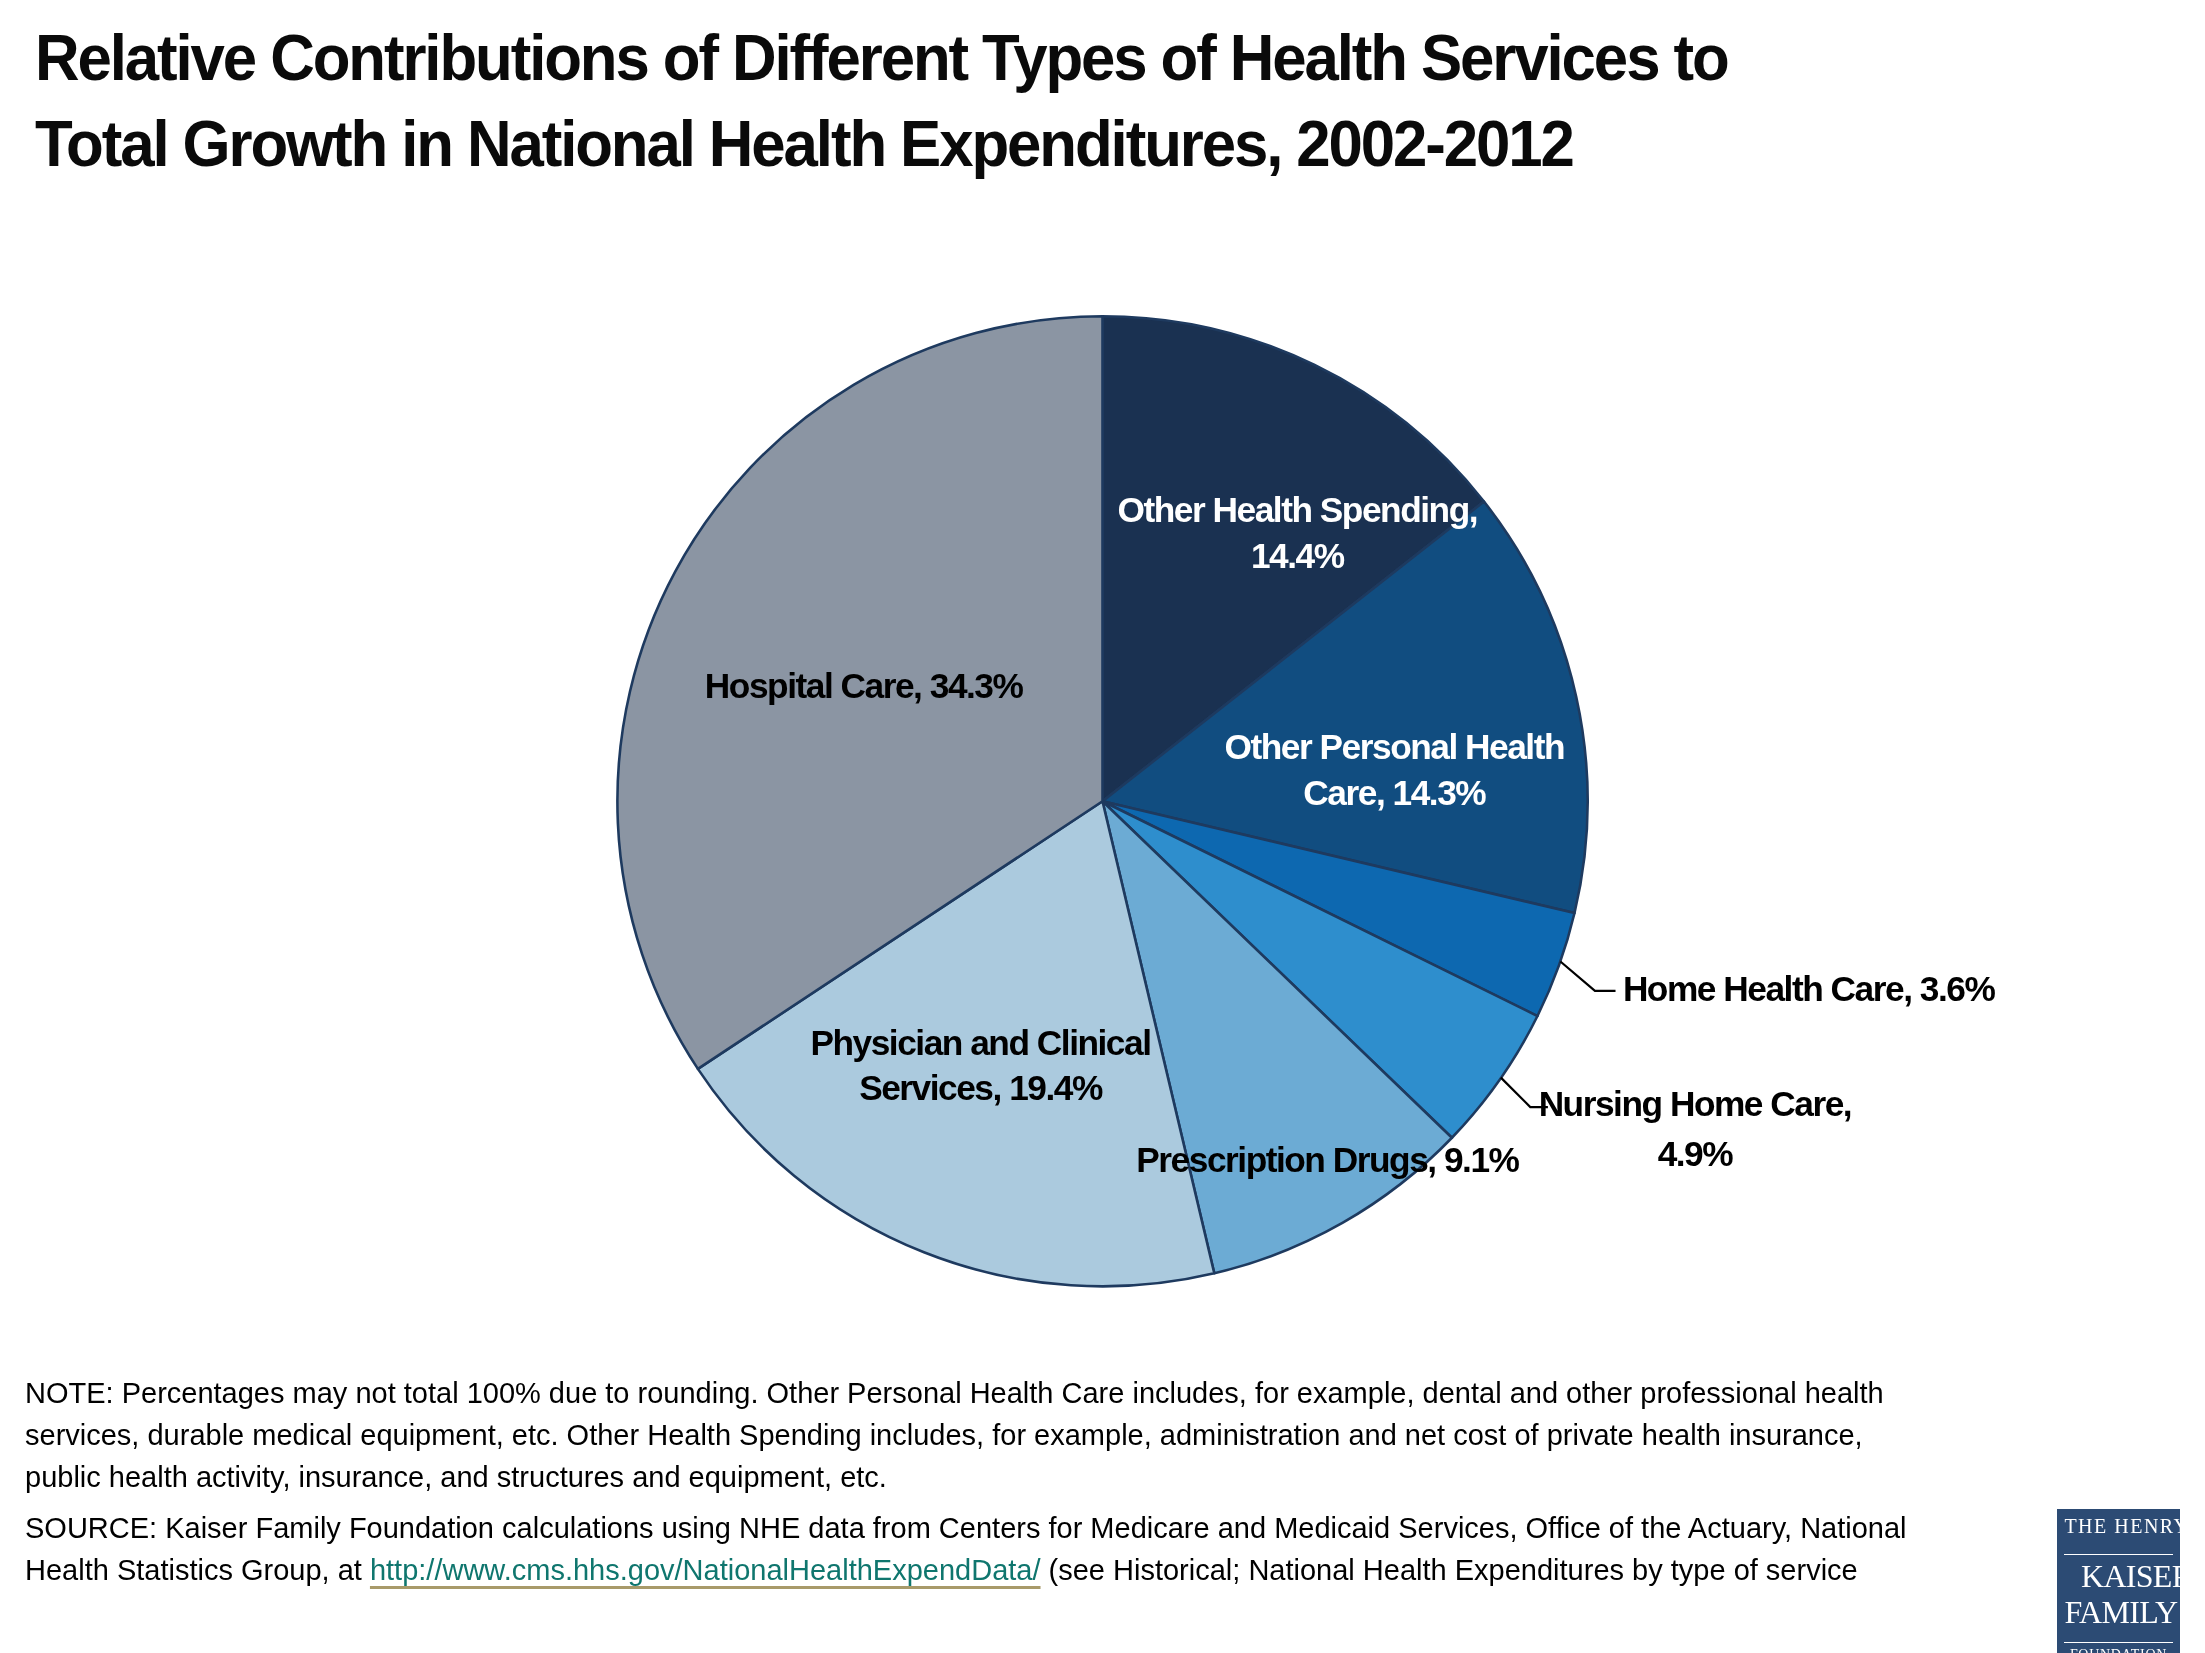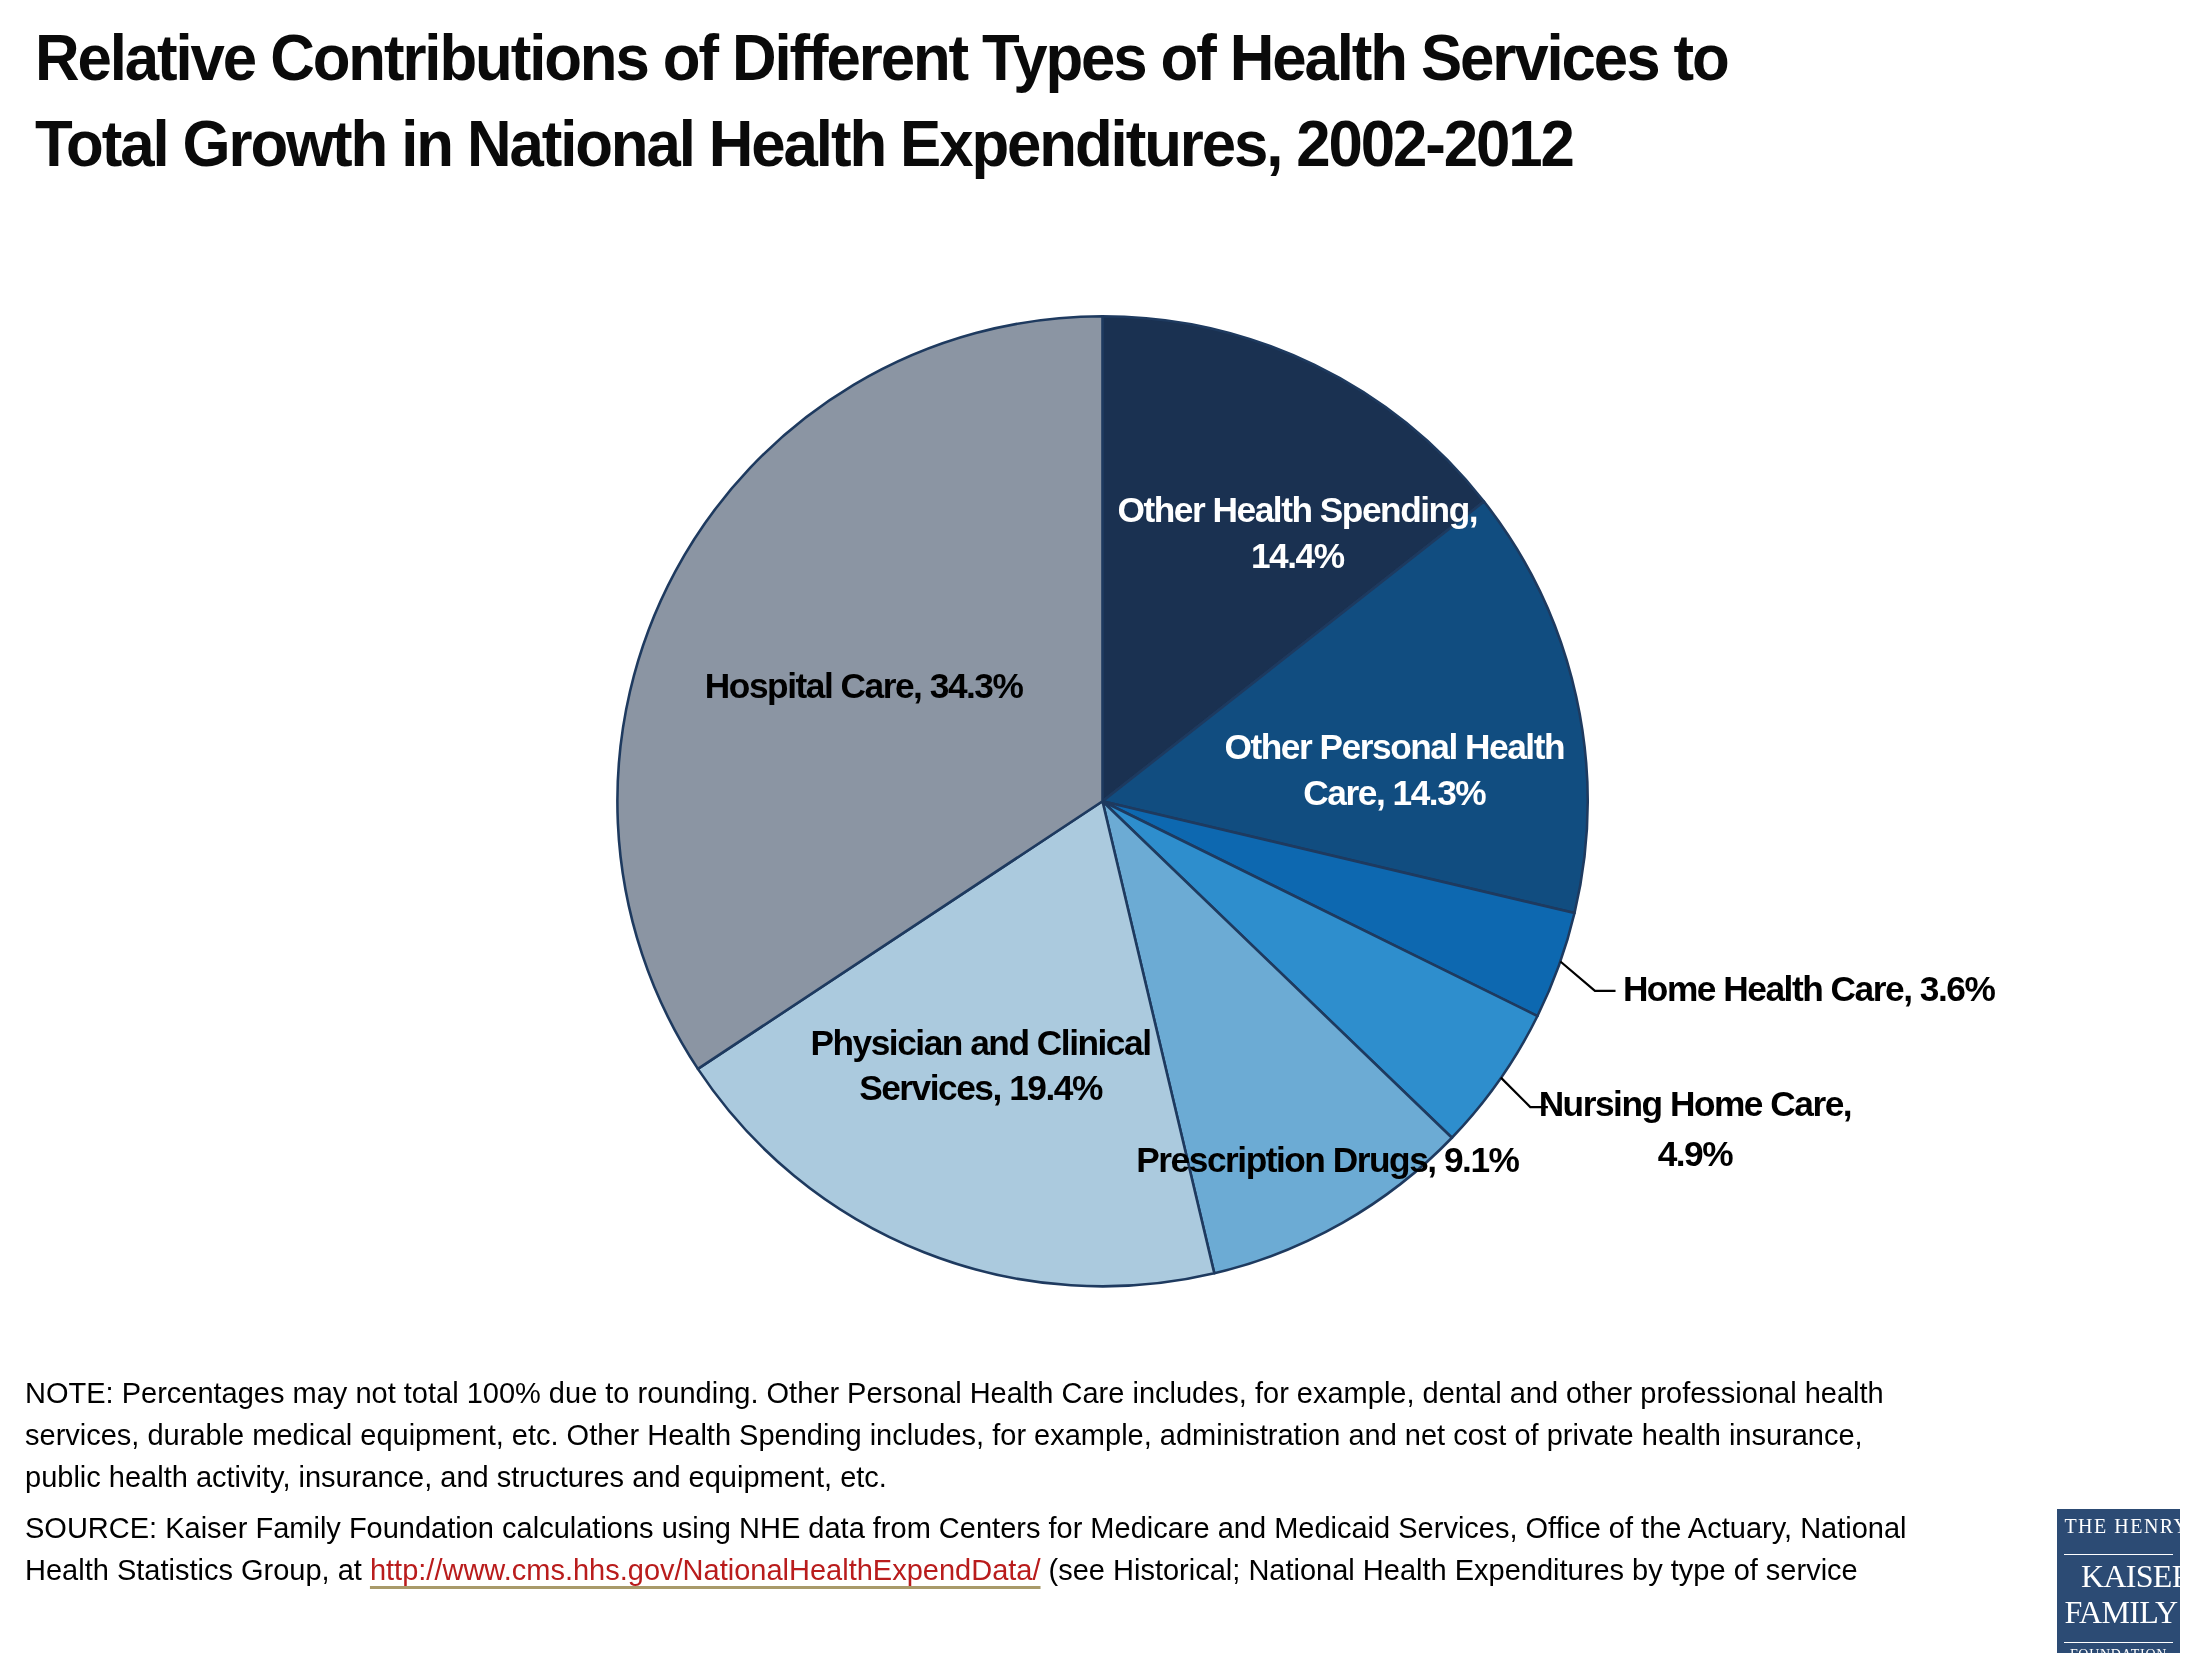--- a/index.html
+++ b/index.html
@@ -123,21 +123,21 @@
 
 <div class="note-block">
   <div>NOTE: Percentages may not total 100% due to rounding. Other Personal Health Care includes, for example, dental and other professional health</div>
   <div>services, durable medical equipment, etc. Other Health Spending includes, for example, administration and net cost of private health insurance,</div>
   <div>public health activity, insurance, and structures and equipment, etc.</div>
 </div>
 
 <div class="source-block">
   <div>SOURCE: Kaiser Family Foundation calculations using NHE data from Centers for Medicare and Medicaid Services, Office of the Actuary, National</div>
   <div>
-    <span>Health Statistics Group, at </span><a class="src-link" id="src-link" style="color: #b91c1c; text-decoration-color: rgb(168, 154, 106);">http://www.cms.hhs.gov/NationalHealthExpendData/</a><span> (see Historical; National Health Expenditures by type of service</span>
+    <span>Health Statistics Group, at </span><a class="src-link" id="src-link" style="color: #0f766e; text-decoration-color: rgb(168, 154, 106);">http://www.cms.hhs.gov/NationalHealthExpendData/</a><span> (see Historical; National Health Expenditures by type of service</span>
   </div>
 </div>
 
 <div class="logo" id="kff-logo" style="background: rgb(44, 75, 116);">
   <div class="logo-top">THE HENRY J.</div>
   <div class="logo-kaiser">KAISER</div>
   <div class="logo-family">FAMILY</div>
   <div class="logo-foundation">FOUNDATION</div>
 </div>
 

